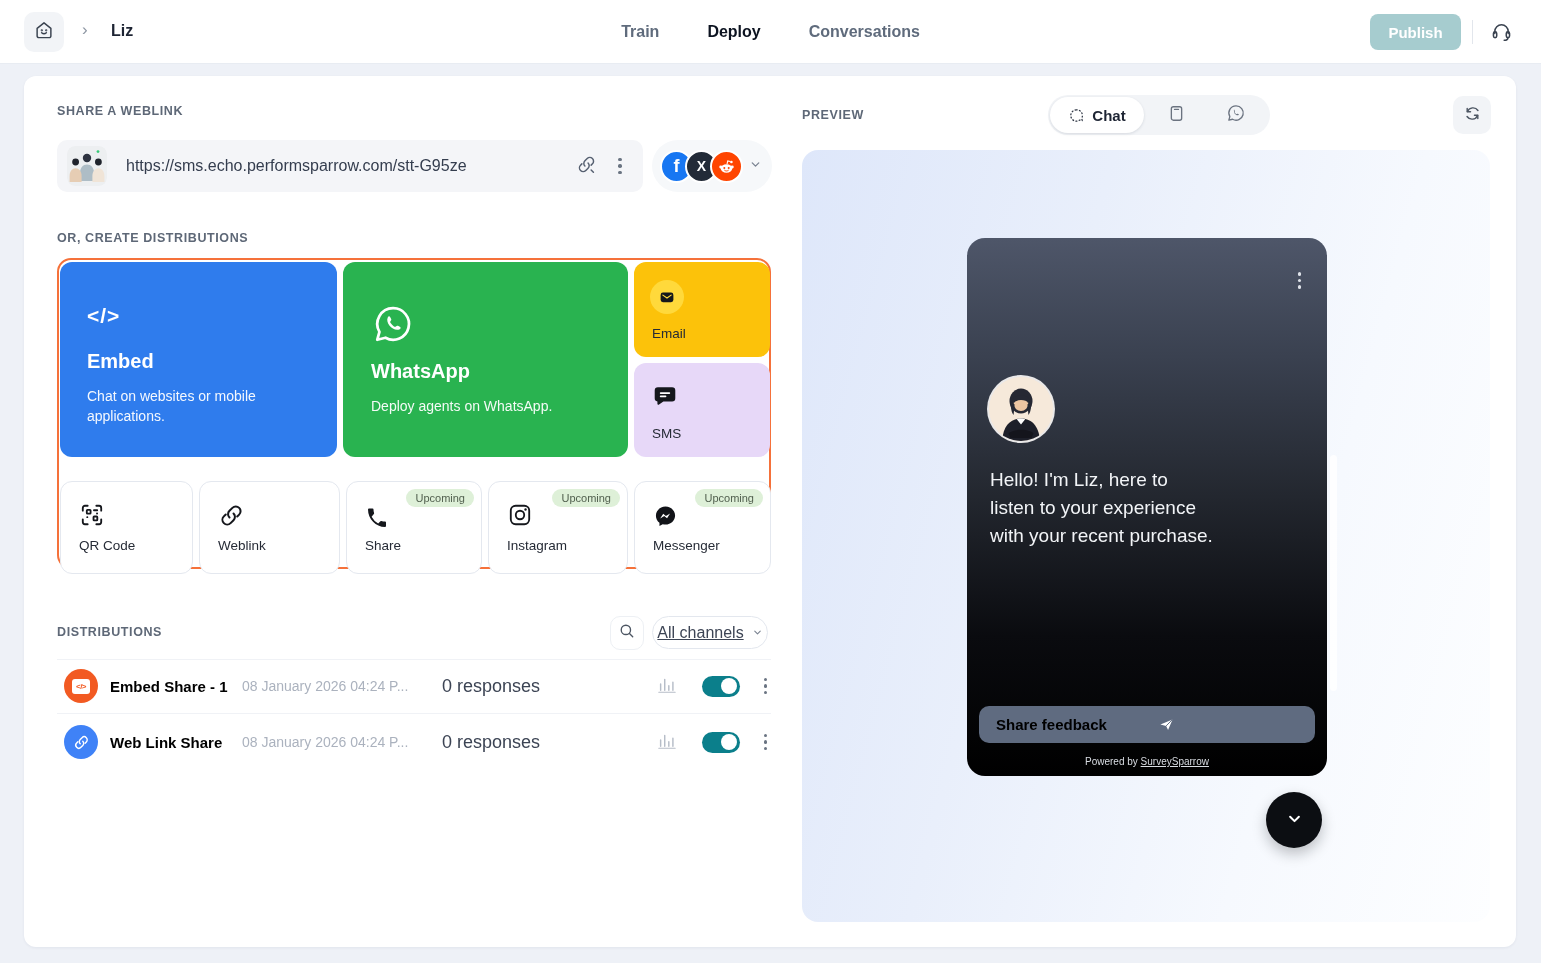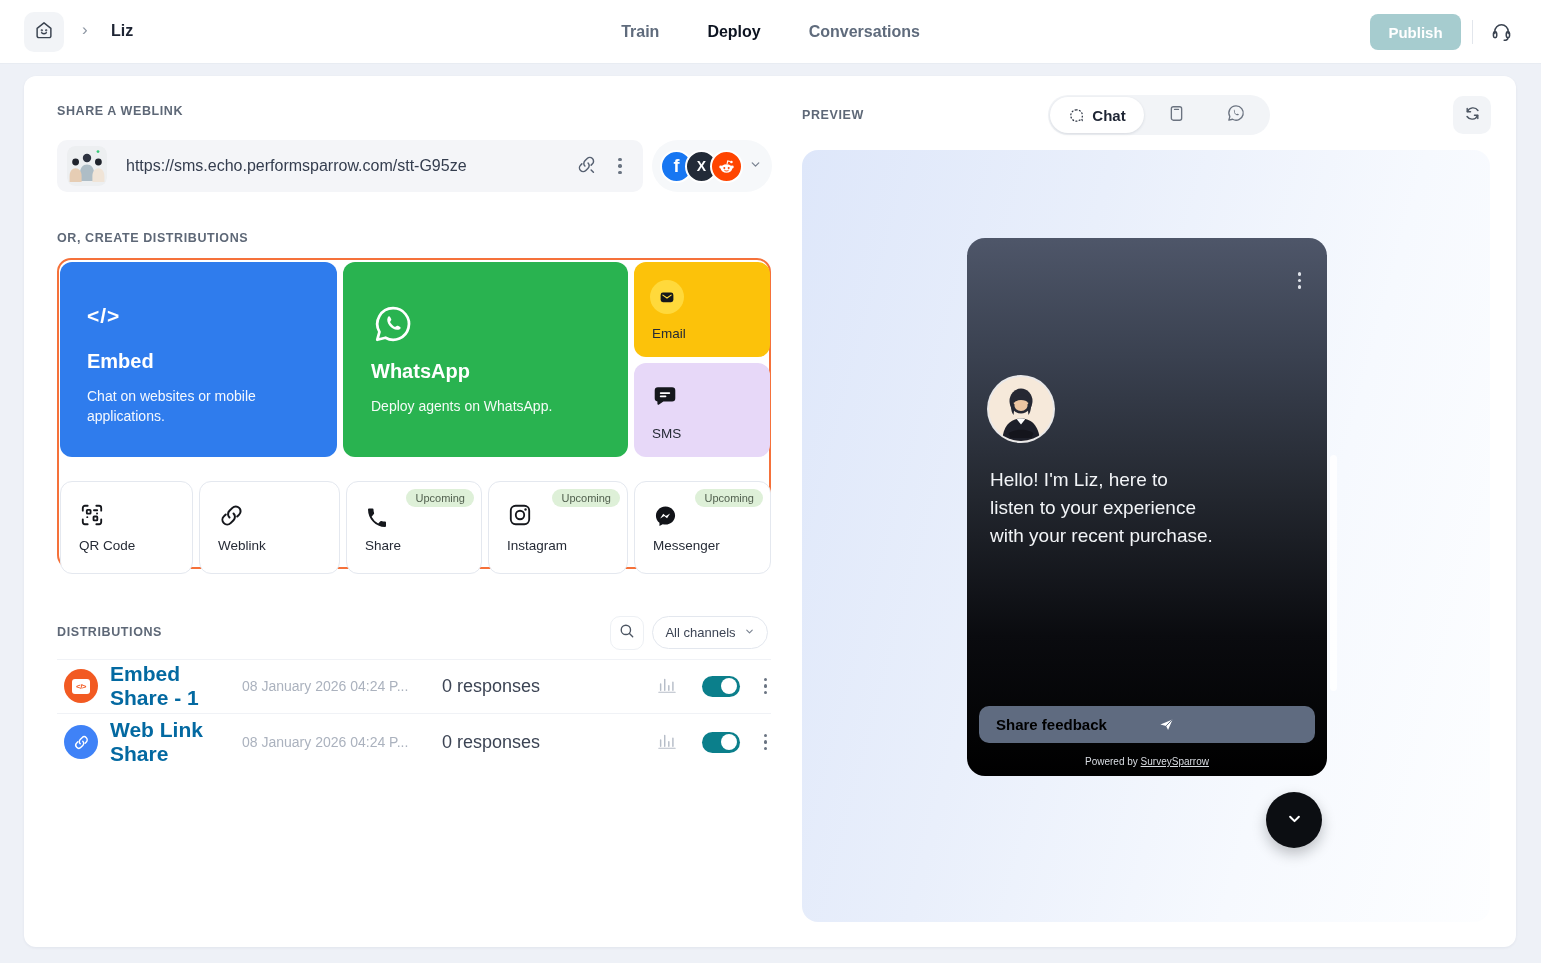--- a/index.html
+++ b/index.html
@@ -45,28 +45,28 @@
   .big-desc { font-size:14px; line-height:20px; color:rgba(255,255,255,.95); margin-top:12px; }
   .mid-card { position:absolute; border-radius:12px; cursor:pointer; }
   .mid-label { position:absolute; left:18px; bottom:16px; font-size:13.5px; color:#262b36; }
   .sm-card { position:absolute; top:481px; height:93px; background:#fff; border:1px solid #e4e8ef; border-radius:12px; cursor:pointer; }
   .sm-icon { position:absolute; left:18px; top:20px; }
   .sm-label { position:absolute; left:18px; bottom:20px; font-size:13.5px; color:#262b36; }
   .badge { position:absolute; top:7px; right:7px; background:#def0d8; color:#52604f; font-size:11px; padding:3px 9px; border-radius:9px; }
 
   
   .search-btn { position:absolute; left:610px; top:616px; width:34px; height:34px; border-radius:10px; background:#fff; border:1px solid #edf0f4; display:flex; align-items:center; justify-content:center; cursor:pointer; }
-  .filter-dd { position:absolute; left:652px; top:616px; width:116px; height:33px; border:1px solid #e3e7ee; border-radius:17px; background:#fff; display:flex; align-items:center; justify-content:center; gap:8px; font-size:13px; color:#3c4454; cursor:pointer; }
+  .filter-dd { position:absolute; left:652px; top:616px; width:116px; height:33px; border:1px solid #e3e7ee; border-radius:17px; background:#fff; display:flex; align-items:center; justify-content:center; gap:8px; font-size:16px; color:#3c4454; cursor:pointer;text-decoration:underline; }
   .list-divider { position:absolute; left:57px; width:714px; height:1px; background:#f0f2f6; }
   .dist-row { position:absolute; left:57px; width:714px; height:52px; display:flex; align-items:center; }
   .row-ic { width:34px; height:34px; border-radius:50%; display:flex; align-items:center; justify-content:center; margin-left:7px; flex:none; }
   .row-ic-embed { background:#f25a22; }
   .row-ic-link { background:#3f82f7; }
   .embed-chip { width:18px; height:15px; background:#fff; border-radius:3px; display:flex; align-items:center; justify-content:center; font-size:8px; font-weight:800; color:#f25a22; letter-spacing:-.5px; }
-  .row-name { margin-left:12px; width:120px; font-size:21px; font-weight:700; color:#0369a1; }
+  .row-name { margin-left:12px; width:120px; font-size:15px; font-weight:700; color:#000000; }
   .row-date { margin-left:12px; width:200px; font-size:14px; color:#abb2be; }
   .row-resp { margin-left:0; width:110px; font-size:18px; color:#3c4454; }
   .row-right { margin-left:auto; display:flex; align-items:center; gap:24px; padding-right:4px; }
   .toggle { width:38px; height:21px; border-radius:11px; background:#0b7f8b; position:relative; cursor:pointer; flex:none; }
   .toggle i { position:absolute; right:2.5px; top:2.5px; width:16px; height:16px; border-radius:50%; background:#fff; }
 
   
   .seg { position:absolute; left:1048px; top:95px; width:222px; height:40px; background:#f2f4f7; border-radius:20px; }
   .seg-active { position:absolute; left:2px; top:2px; width:94px; height:36px; background:#fff; border-radius:18px; box-shadow:0 1px 3px rgba(20,30,55,.12); display:flex; align-items:center; justify-content:center; gap:7px; cursor:pointer; }
   .seg-active span { font-size:15px; font-weight:700; color:#1d2433; }

